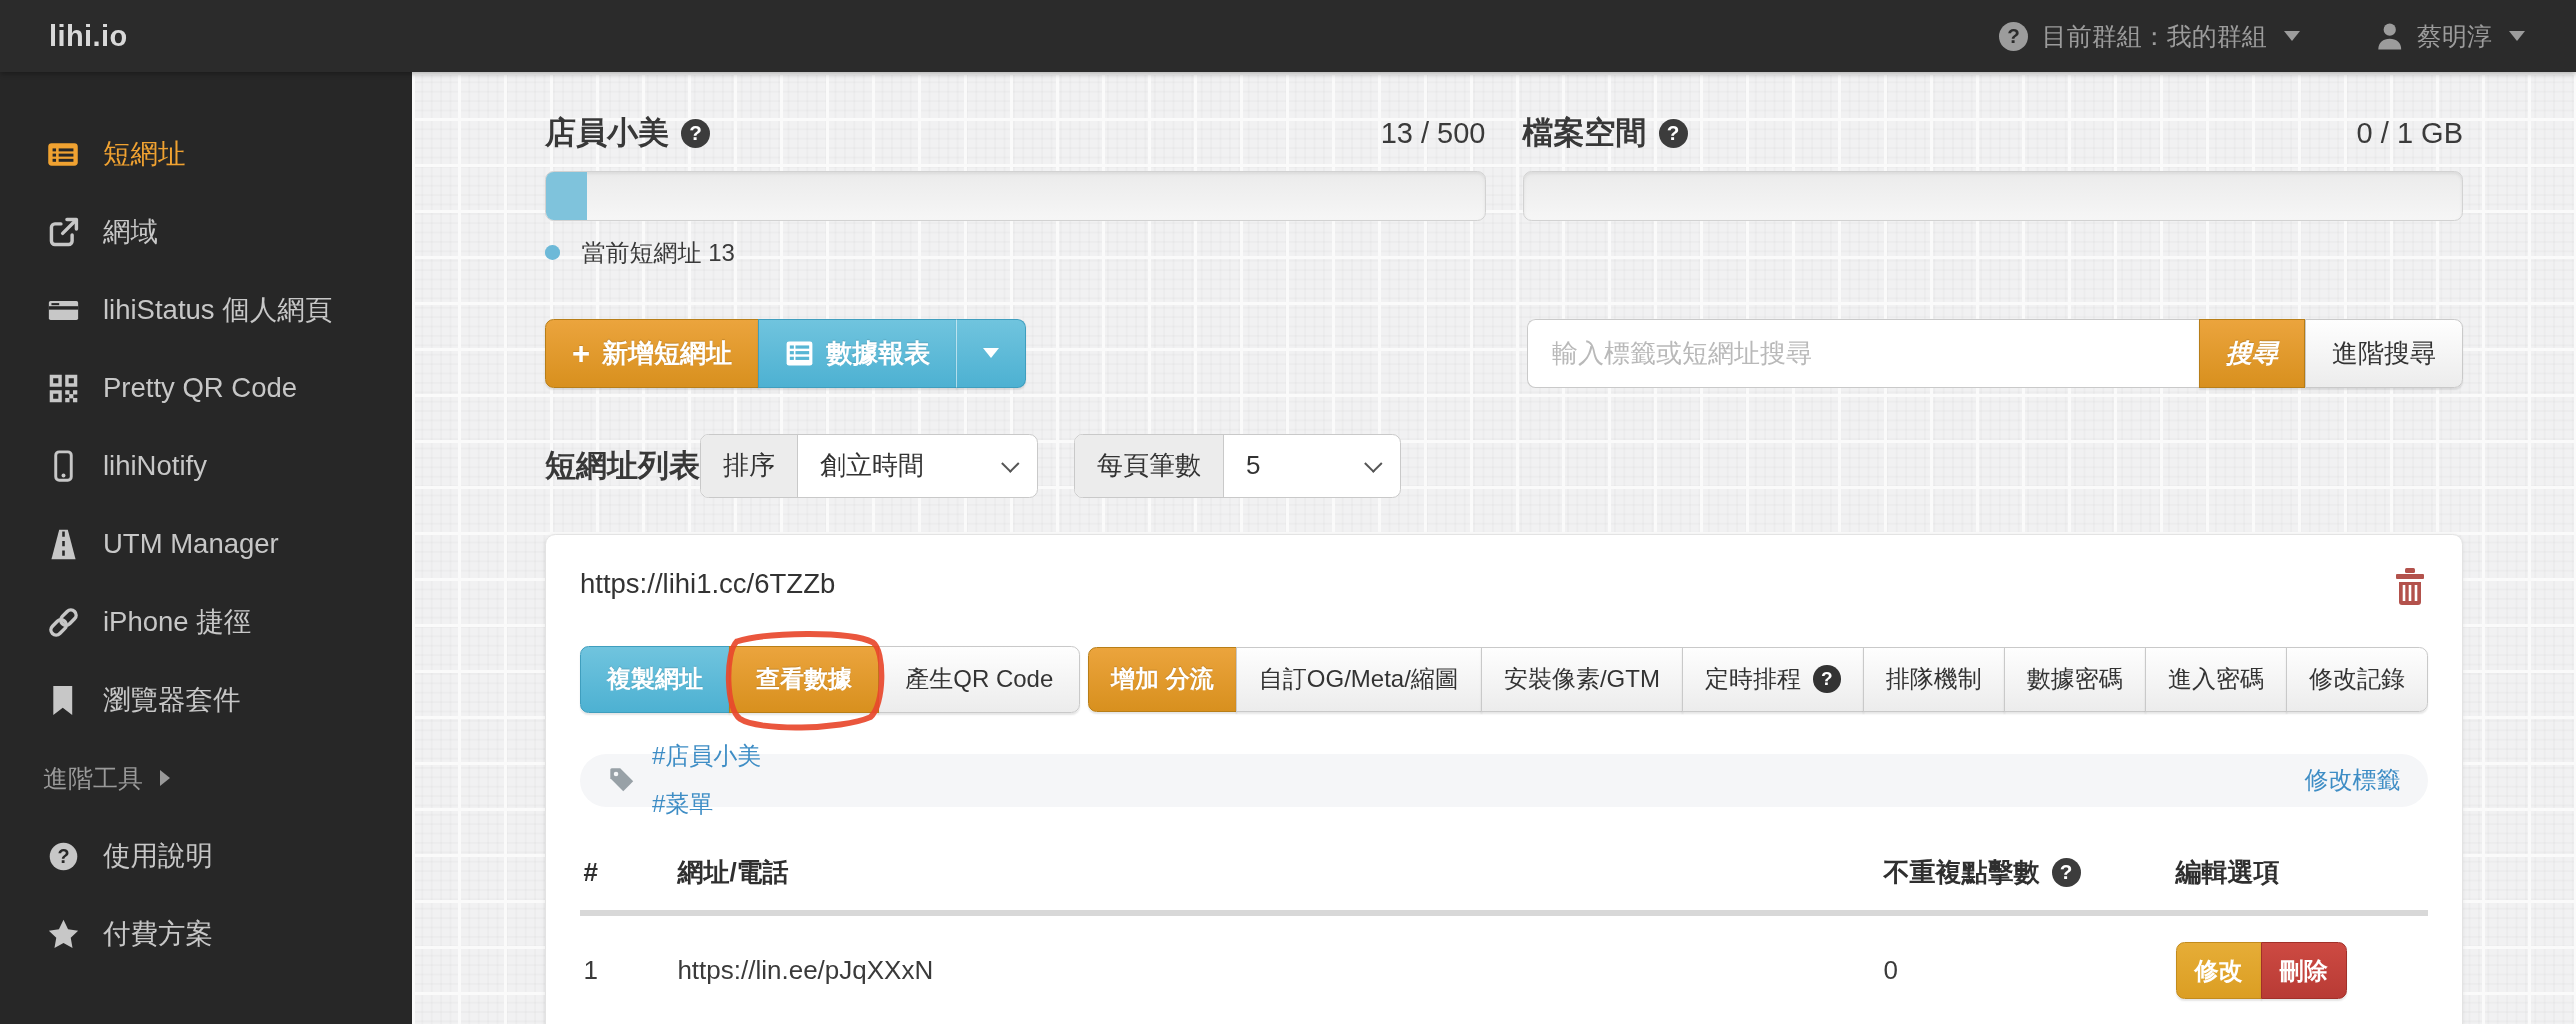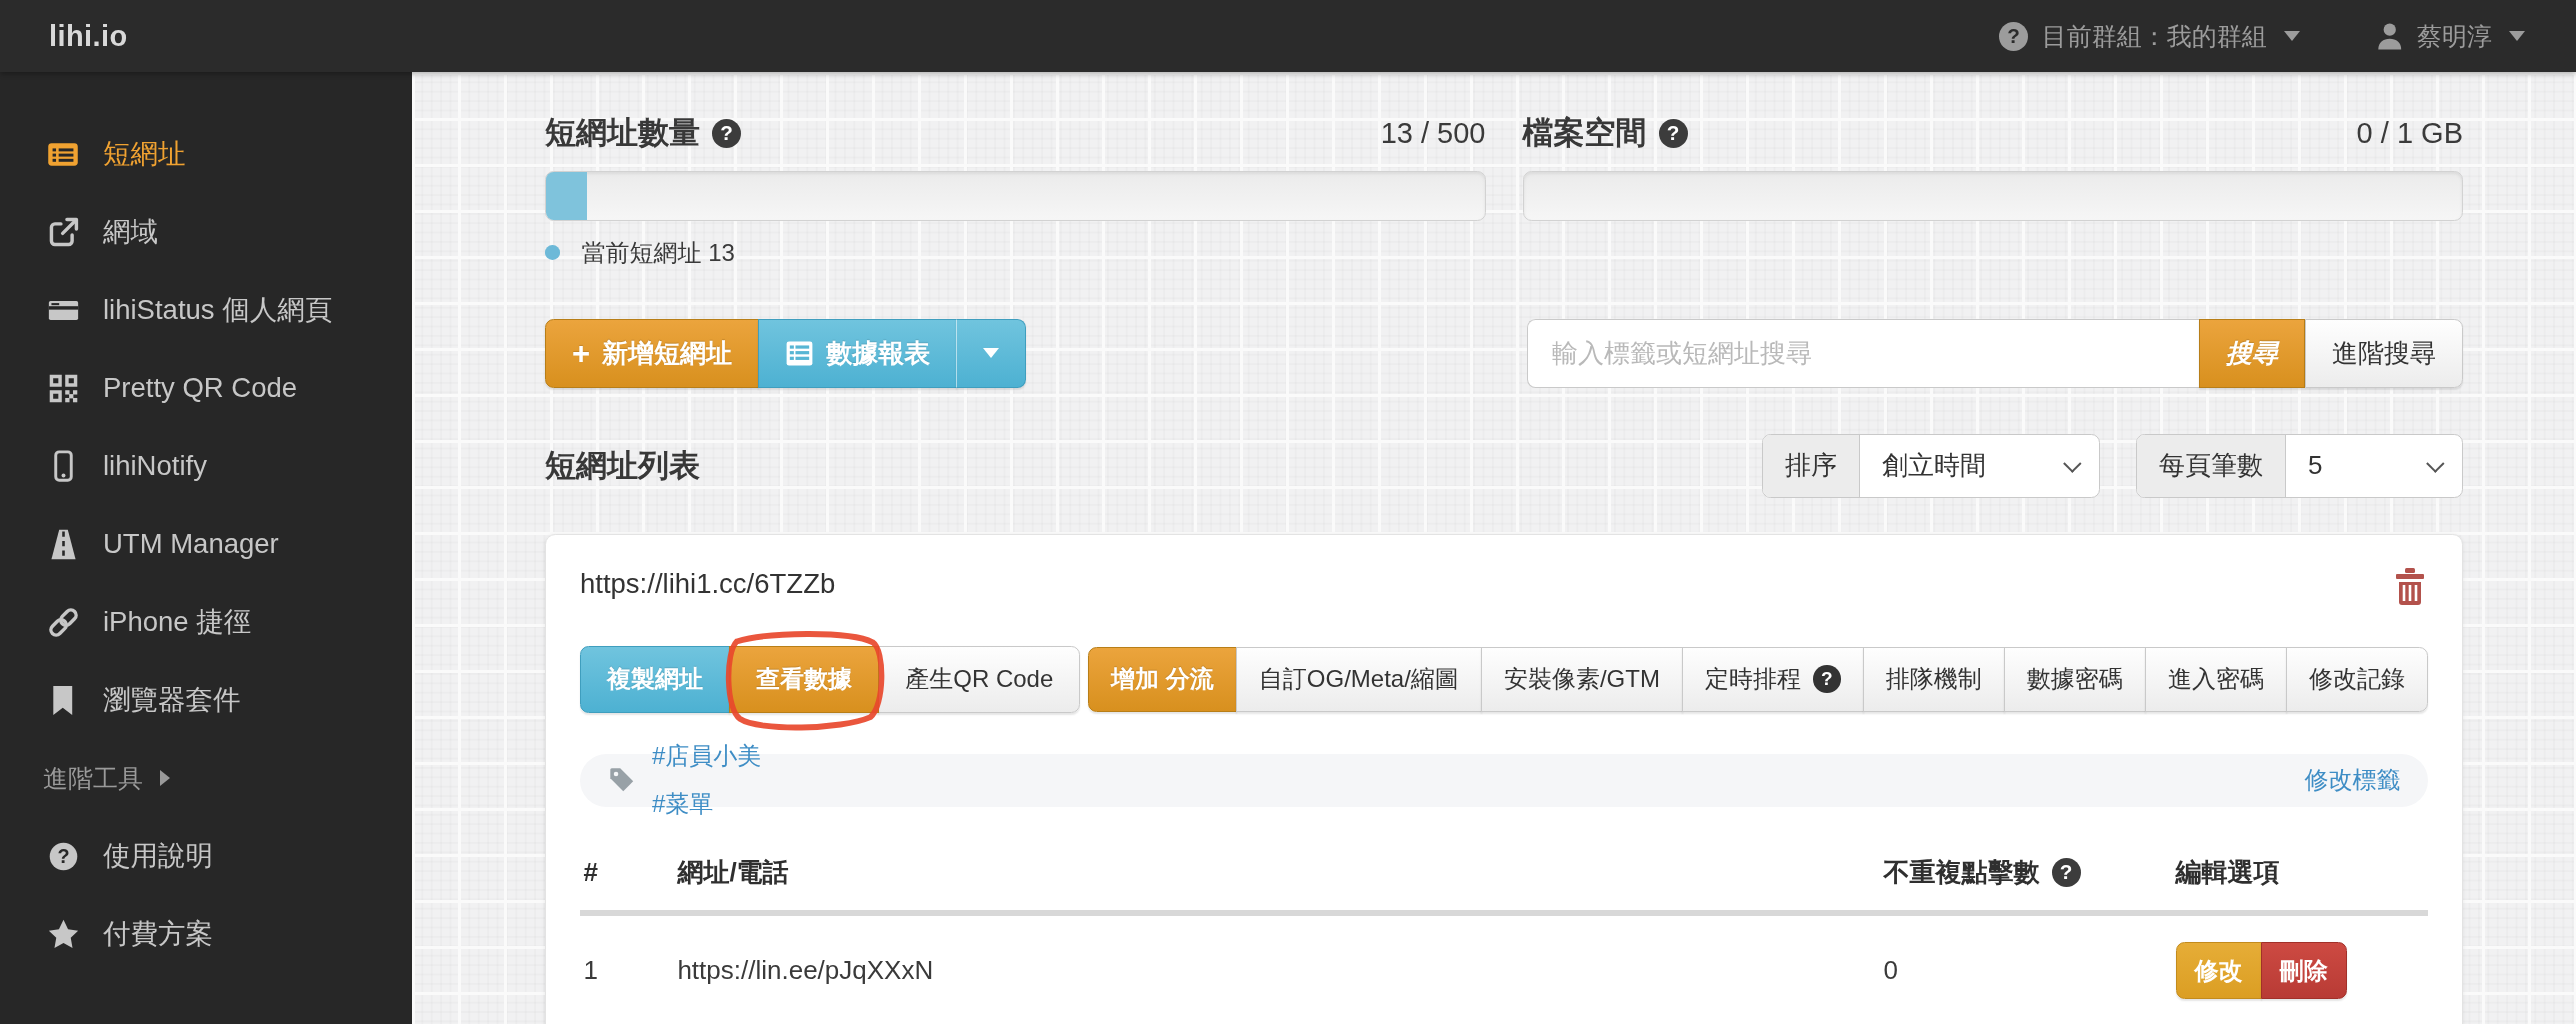--- a/index.html
+++ b/index.html
@@ -80,21 +80,21 @@
 
   .toolbar-row { margin-top:50px; display:flex; justify-content:space-between;
     align-items:center; }
   .search-group { width:936px; display:flex; }
   .search-input { flex:1; height:69px; border:0.9px solid #c9c9c9; border-right:none;
     border-radius:8.6px 0 0 8.6px; padding:0 24px; font-size:26px; color:#333;
     background:#fff; outline:none; }
   .search-input::placeholder { color:#b9b9b9; }
 
   
-  .list-head-row { margin-top:46px; display:flex; justify-content:space-between;
+  .list-head-row { margin-top:46px; display:flex; justify-content:flex-start;
     align-items:center; }
   .page-title { font-size:31px; font-weight:bold; color:#383838; }
   .sort-groups { display:flex; gap:36px; }
   .input-group { display:flex; height:64px; border:0.9px solid #c9c9c9; border-radius:8.6px;
     overflow:hidden; background:#fff; }
   .addon { background:#ececec; border-right:0.9px solid #c9c9c9; display:flex;
     align-items:center; padding:0 22px; font-size:26px; color:#333; }
   .fake-select { display:flex; align-items:center; justify-content:space-between;
     padding:0 22px; font-size:26px; color:#333; cursor:pointer; }
   .chevron { width:13px; height:13px; border-right:2.6px solid #555;
@@ -279,21 +279,21 @@
       <span>付費方案</span>
     </div>
   </div>
 
   <div class="main">
 
     <div class="stats-row">
       <div class="stat">
         <div class="stat-head">
           <div class="stat-title">
-            <span>短網址數量</span>
+            <span>店員小美</span>
             <span class="qmark">?</span>
           </div>
           <div class="stat-count">13 / 500</div>
         </div>
         <div class="progress">
           <div class="progress-fill"></div>
         </div>
         <div class="legend">
           <span class="legend-dot"></span>
           <span>當前短網址 13</span>

